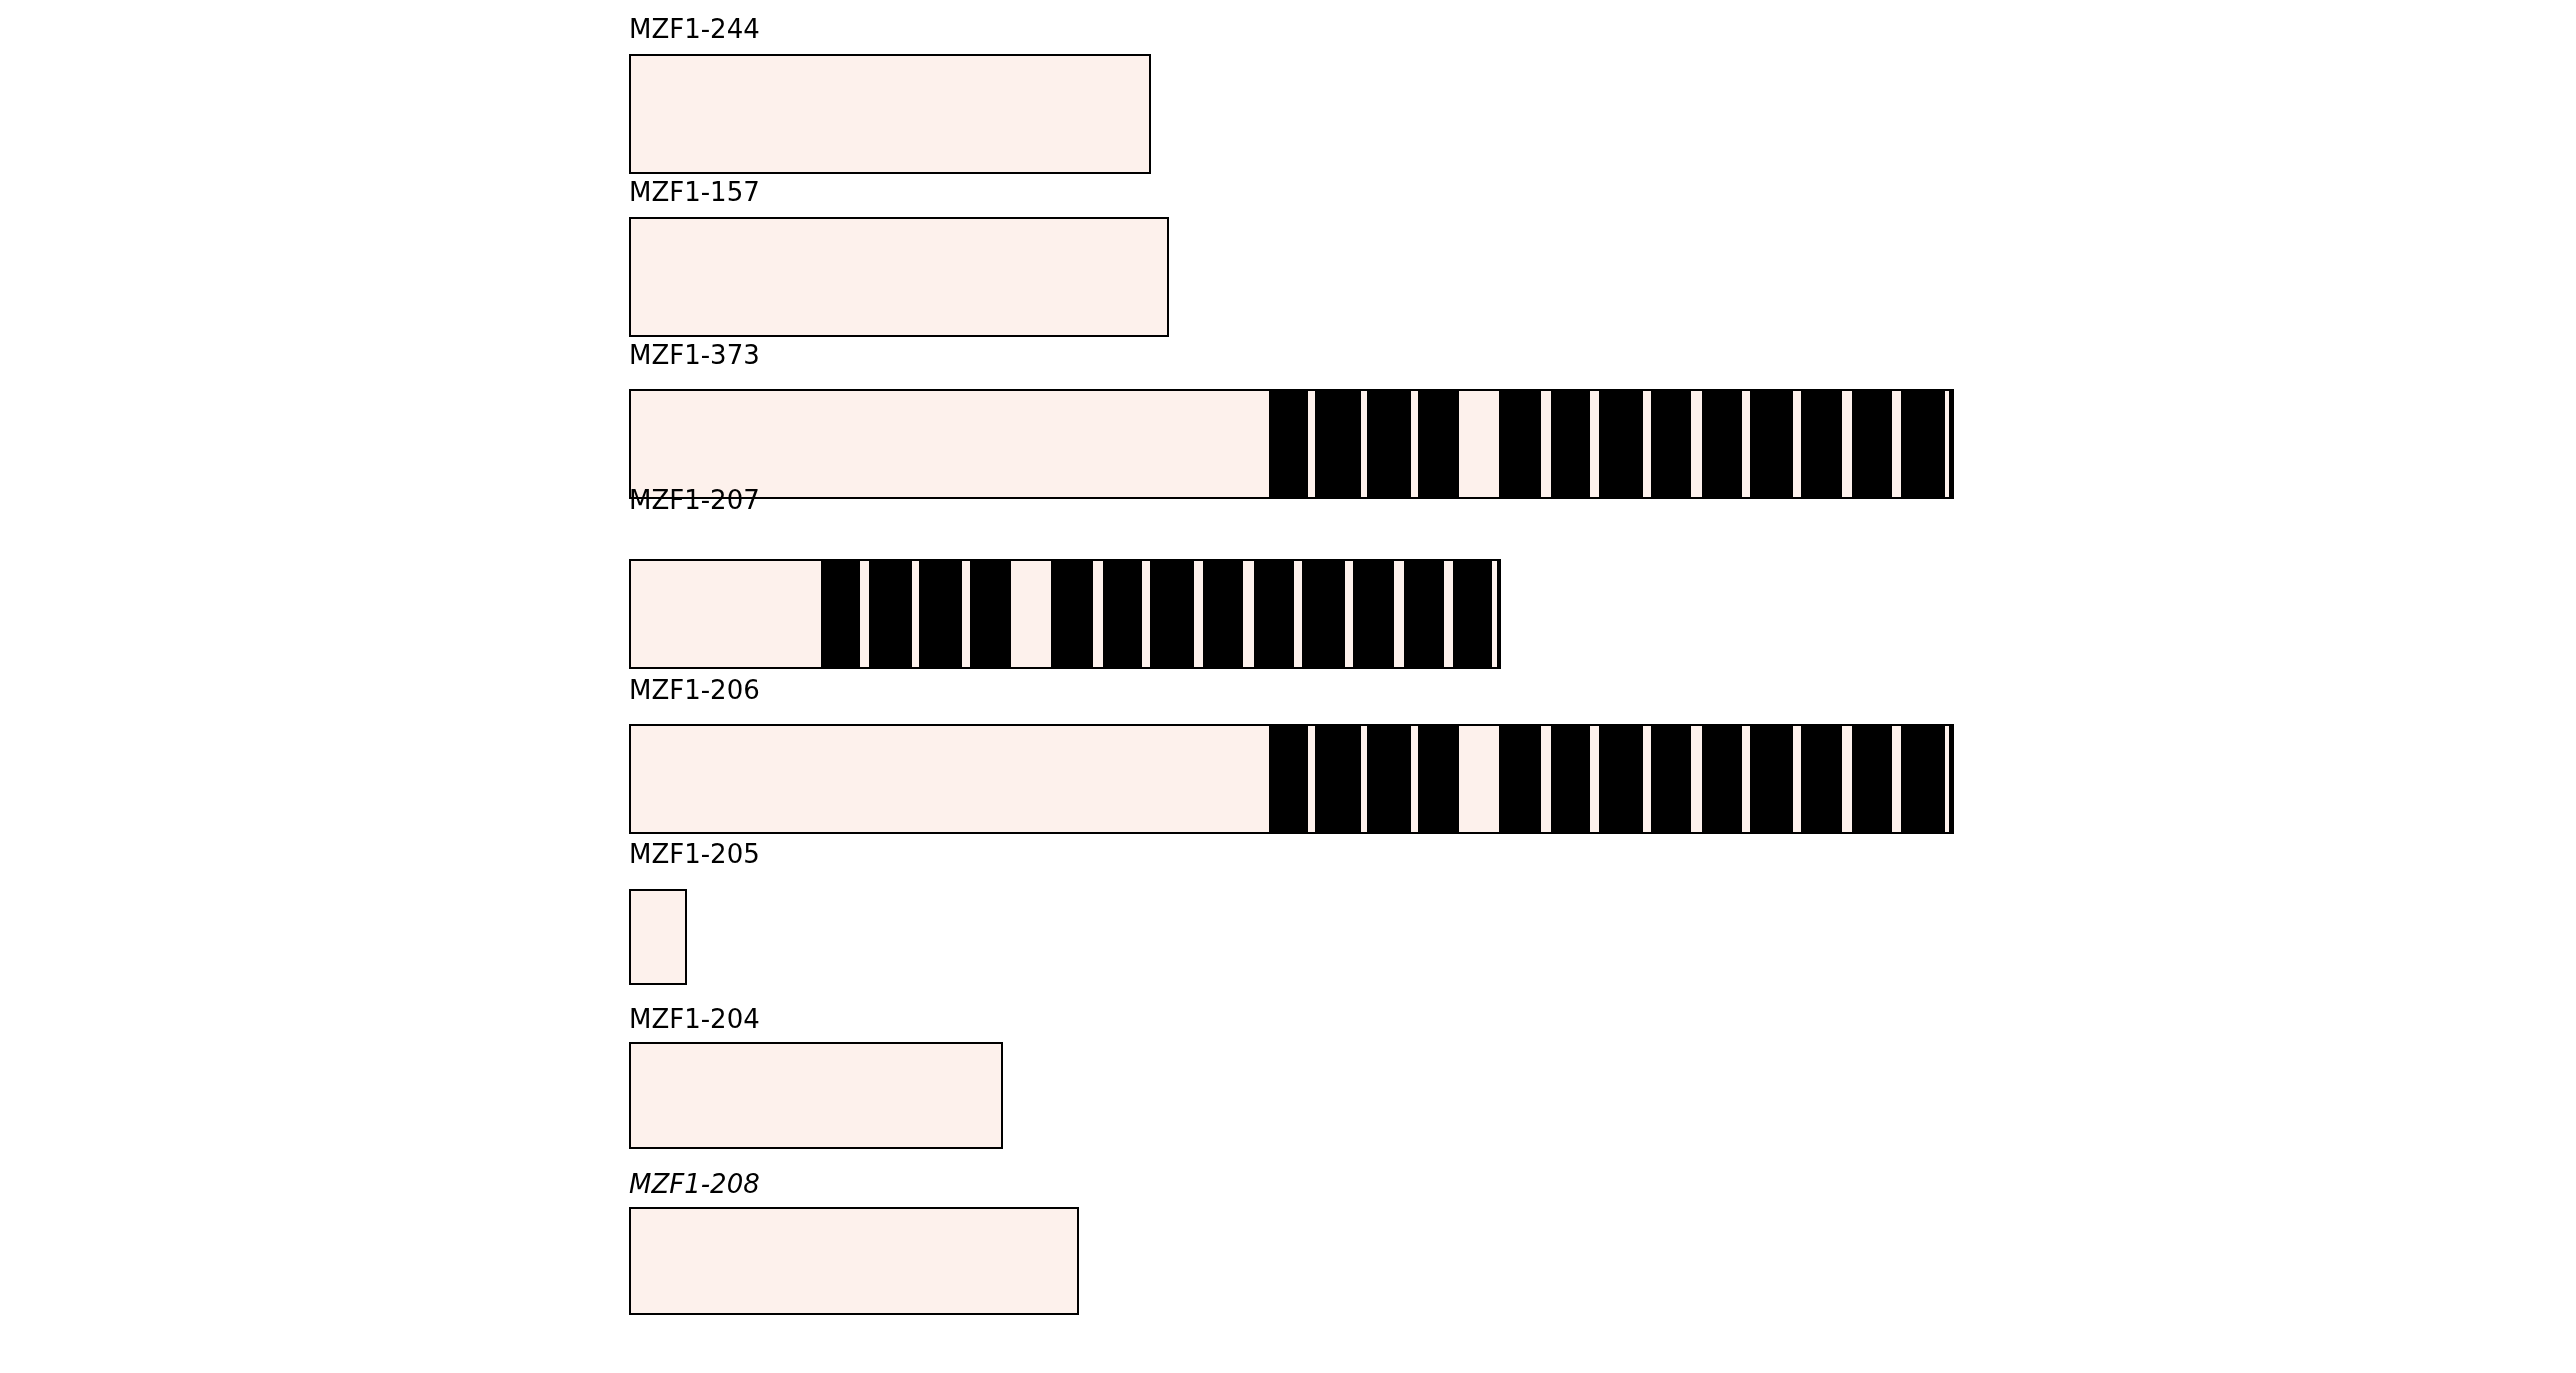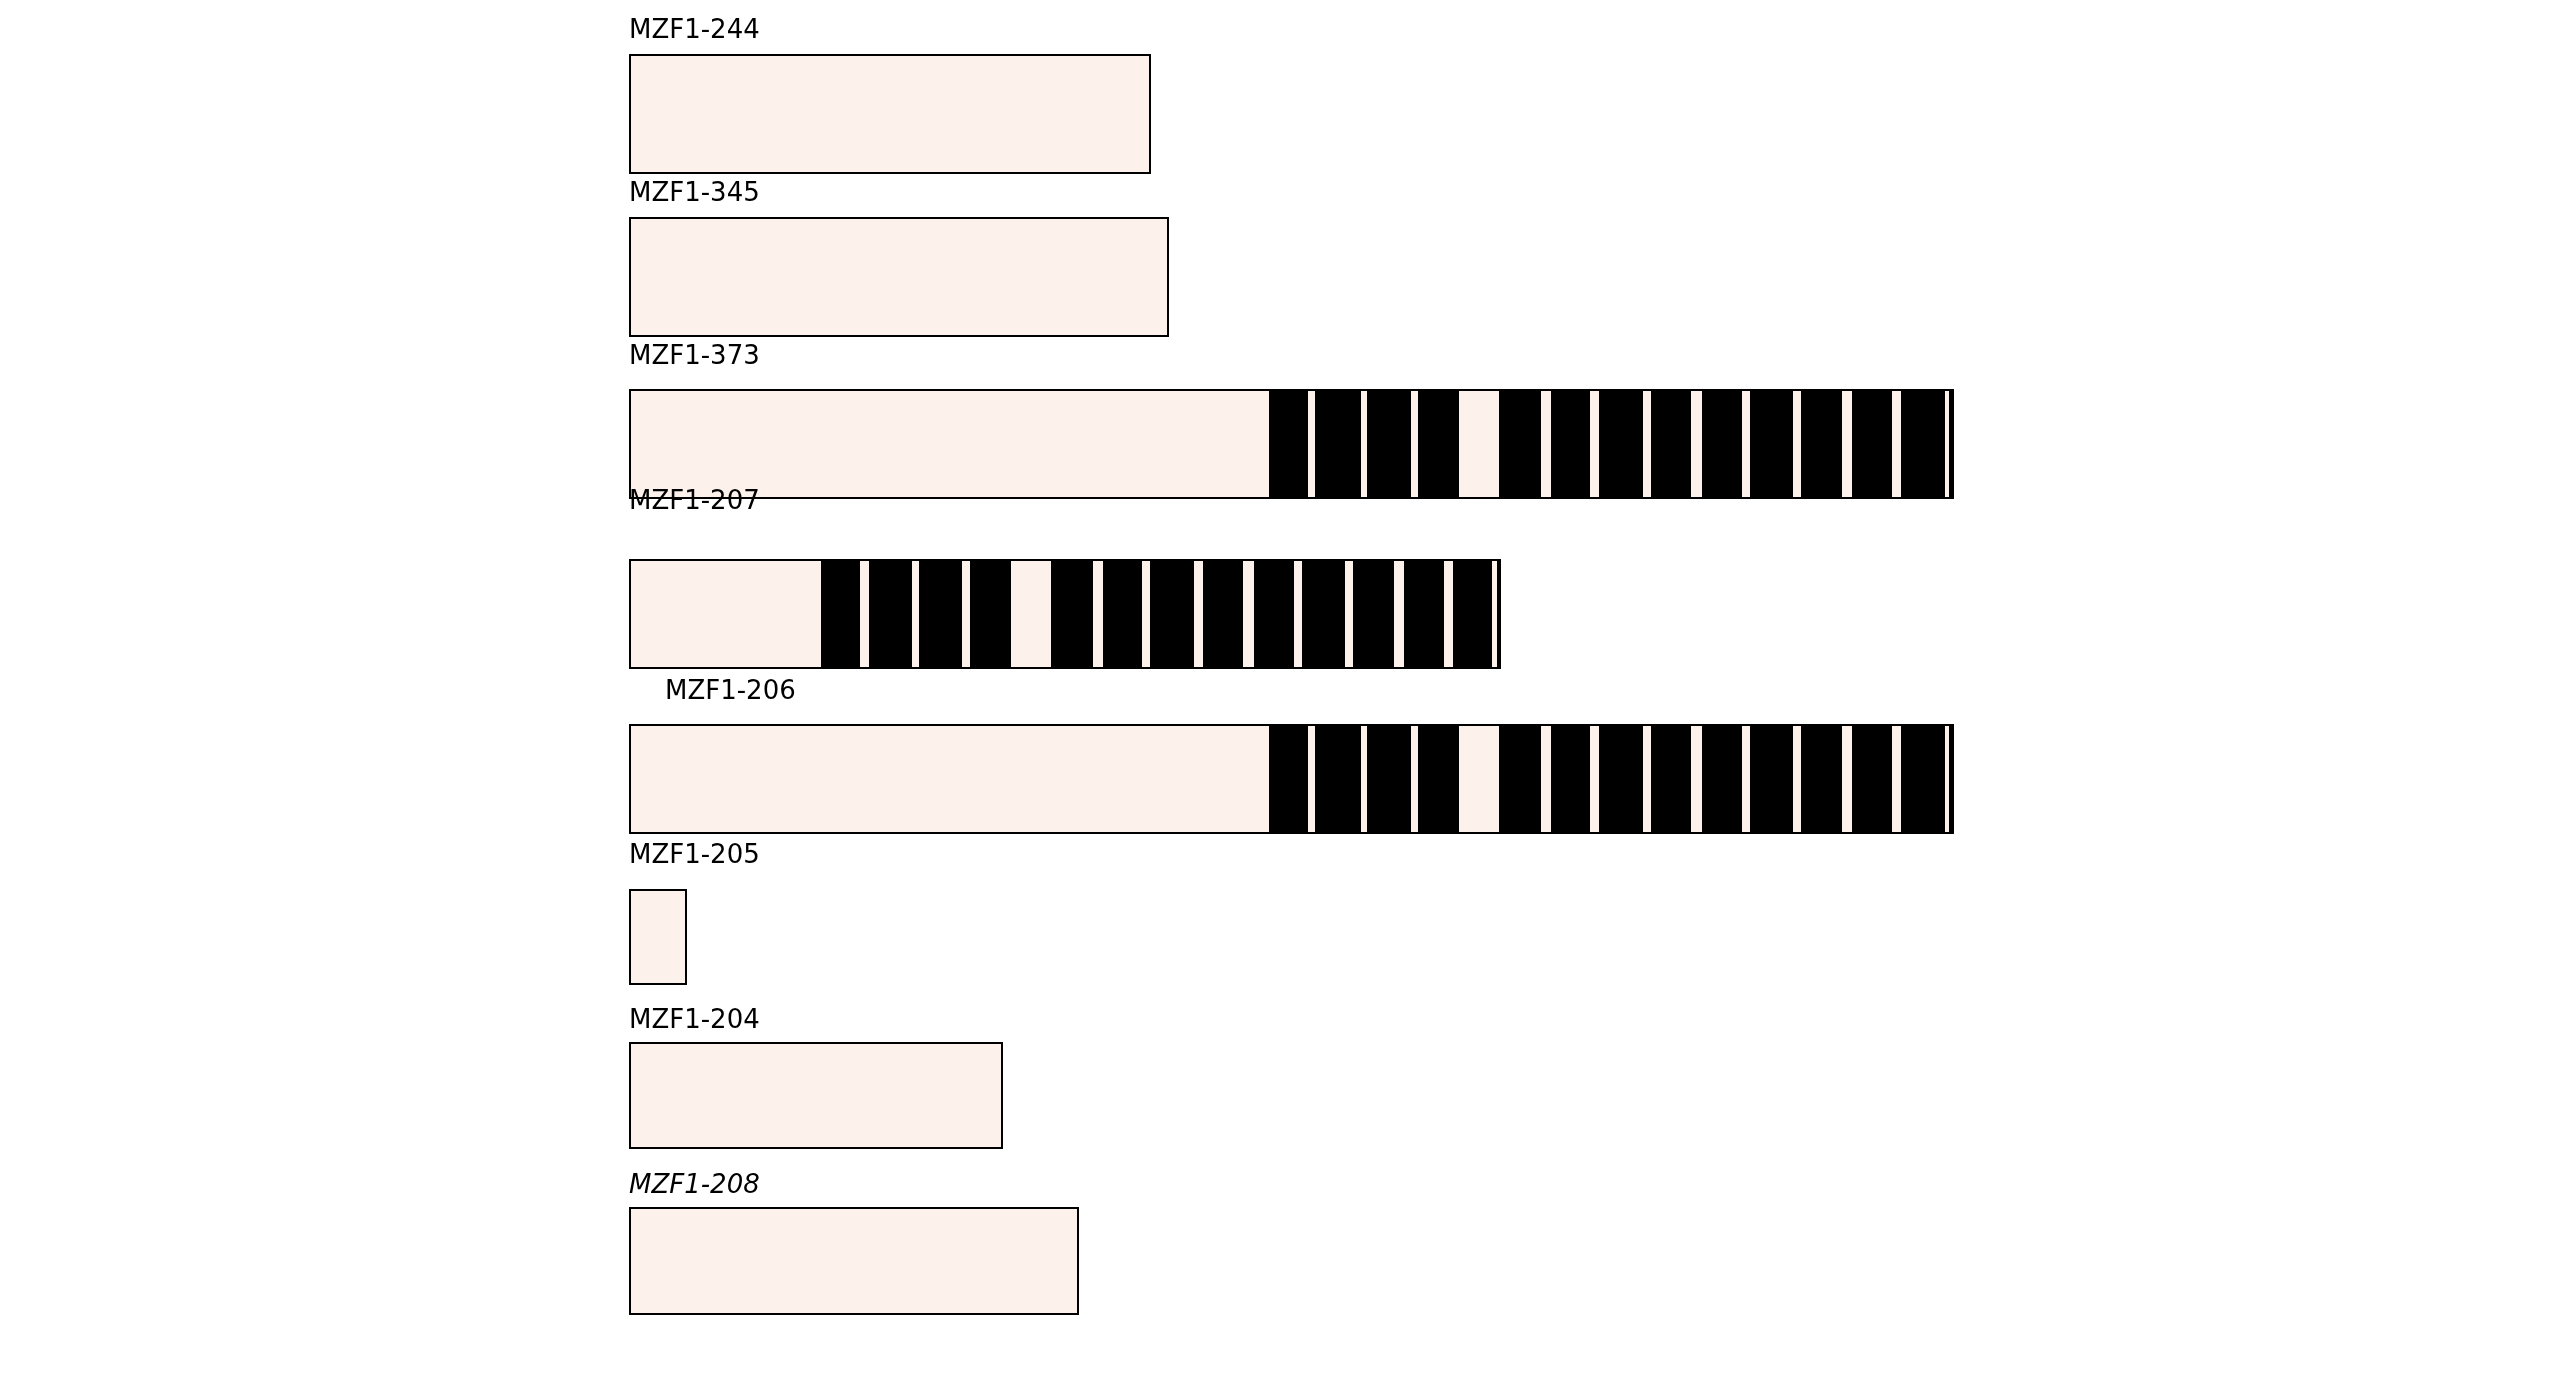--- a/index.html
+++ b/index.html
@@ -36,21 +36,21 @@
 </style>
 </head>
 <body>
 
 <div id="stage">
     <div class="track">
       <div class="track-label" style="left: 629px; top: 15.5px;">MZF1-244</div>
       <div class="bar" style="left: 629px; top: 54px; width: 522px; height: 120px;"></div>
     </div>
     <div class="track">
-      <div class="track-label" style="left: 629px; top: 179px;">MZF1-345</div>
+      <div class="track-label" style="left: 629px; top: 179px;">MZF1-157</div>
       <div class="bar" style="left: 629px; top: 217px; width: 540px; height: 120px;"></div>
     </div>
     <div class="track">
       <div class="track-label" style="left: 629px; top: 342px;">MZF1-373</div>
       <div class="bar" style="left: 629px; top: 389px; width: 1325px; height: 110px;">
         <div class="seg seg-dark" style="left: 638px; width: 39px;"></div>
         <div class="seg seg-light" style="left: 677px; width: 6.9px;"></div>
         <div class="seg seg-dark" style="left: 684px; width: 46px;"></div>
         <div class="seg seg-light" style="left: 730px; width: 6px;"></div>
         <div class="seg seg-dark" style="left: 736px; width: 44px;"></div>
@@ -104,21 +104,21 @@
         <div class="seg seg-dark" style="left: 722px; width: 41px;"></div>
         <div class="seg seg-light" style="left: 763px; width: 9.4px;"></div>
         <div class="seg seg-dark" style="left: 773px; width: 40px;"></div>
         <div class="seg seg-light" style="left: 813px; width: 8.6px;"></div>
         <div class="seg seg-dark" style="left: 822px; width: 39px;"></div>
         <div class="seg seg-light" style="left: 861px; width: 4.3px;"></div>
         <div class="seg seg-dark" style="left: 866px; width: 4.3px;"></div>
       </div>
     </div>
     <div class="track">
-      <div class="track-label" style="left: 629px; top: 677px; margin-left: 36px;">MZF1-206</div>
+      <div class="track-label" style="left: 629px; top: 677px;">MZF1-206</div>
       <div class="bar" style="left: 629px; top: 724px; width: 1325px; height: 110px;">
         <div class="seg seg-dark" style="left: 638px; width: 39px;"></div>
         <div class="seg seg-light" style="left: 677px; width: 6.9px;"></div>
         <div class="seg seg-dark" style="left: 684px; width: 46px;"></div>
         <div class="seg seg-light" style="left: 730px; width: 6px;"></div>
         <div class="seg seg-dark" style="left: 736px; width: 44px;"></div>
         <div class="seg seg-light" style="left: 780px; width: 7.7px;"></div>
         <div class="seg seg-dark" style="left: 787px; width: 41px;"></div>
         <div class="seg seg-light" style="left: 829px; width: 39px;"></div>
         <div class="seg seg-dark" style="left: 868px; width: 42px;"></div>

